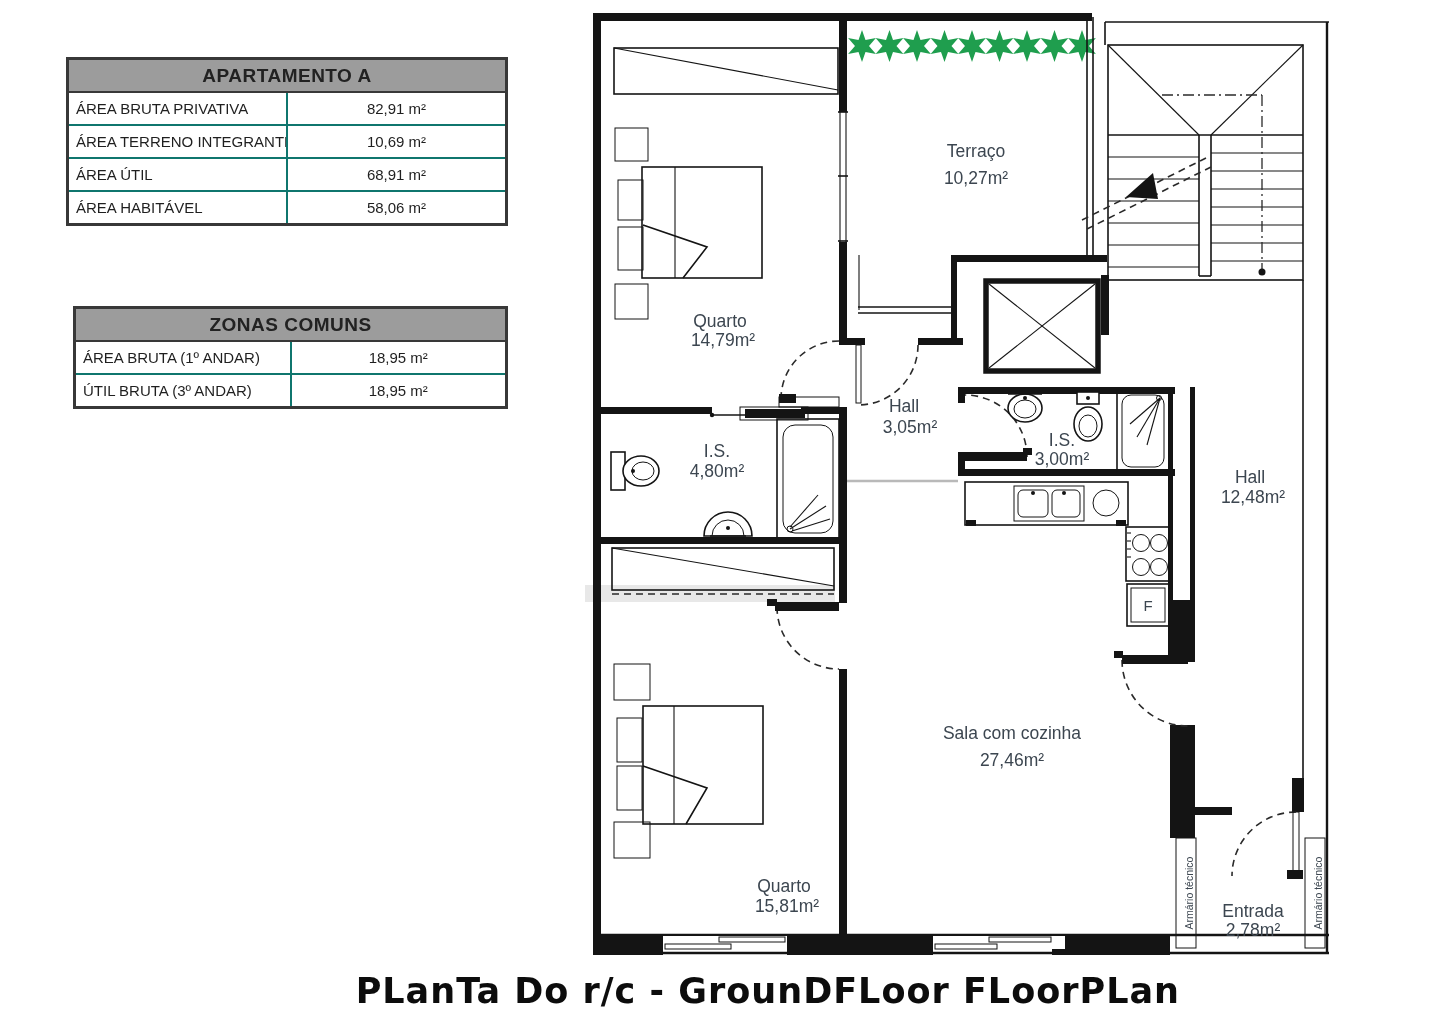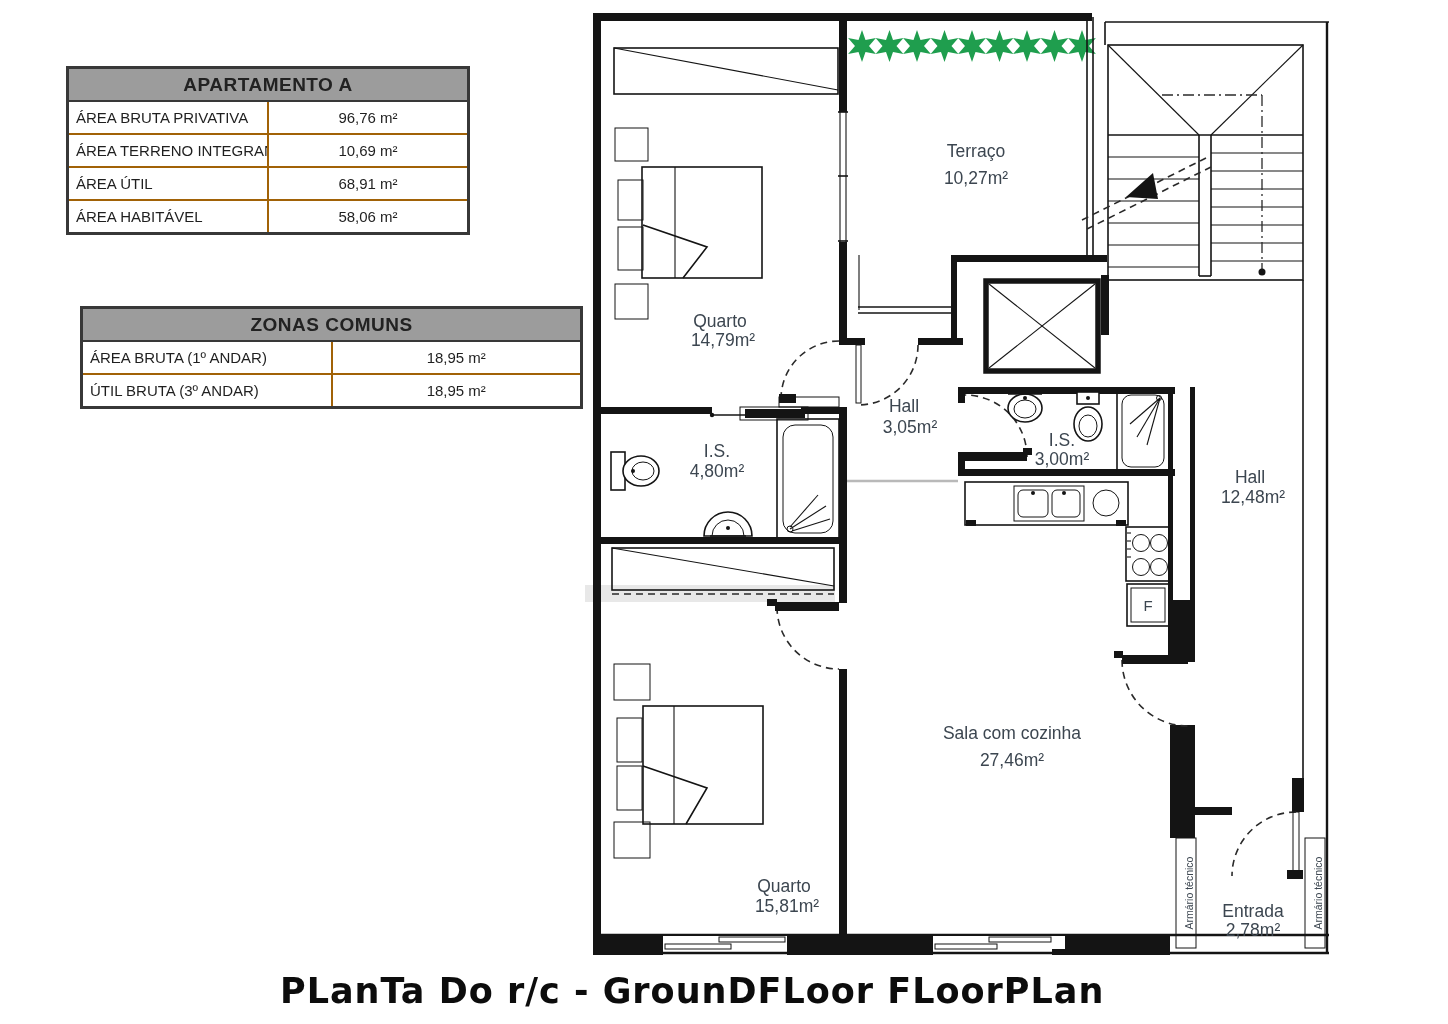--- a/index.html
+++ b/index.html
@@ -3,30 +3,30 @@
 <meta charset="utf-8">
 <style>
   html,body{margin:0;padding:0;background:#fff;}
   body{width:1448px;height:1024px;position:relative;overflow:hidden;
        font-family:"Liberation Sans",sans-serif;}
   
   .areas-table{position:absolute;border-collapse:collapse;background:#fff;
        border:3px solid #383838;table-layout:fixed;}
   .areas-table th{background:#9c9c9c;color:#222;font-size:19px;font-weight:bold;
        letter-spacing:.5px;height:29px;border:2px solid #383838;text-align:center;}
-  .areas-table td{border:2px solid #a16207;font-size:15px;color:#1f1f1f;
+  .areas-table td{border:2px solid #0f766e;font-size:15px;color:#1f1f1f;
        height:29px;white-space:nowrap;overflow:hidden;}
   .areas-table td.lbl{padding-left:7px;text-align:left;}
   .areas-table td.val{text-align:center;}
-  #apartamento-table{left:66px;top:66px;width:404px;}
+  #apartamento-table{left:66px;top:57px;width:442px;}
   #apartamento-table td.val{width:90px;}
-  #zonas-table{left:80px;top:306px;width:503px;}
+  #zonas-table{left:73px;top:306px;width:435px;}
   #zonas-table td.val{width:85px;}
   
-  #caption{position:absolute;left:280px;top:971px;width:890px;text-align:left;
+  #caption{position:absolute;left:290px;top:971px;width:890px;text-align:right;
        font-size:35px;font-weight:bold;color:#0c0c0c;letter-spacing:1px;
        font-family:"DejaVu Sans",sans-serif;}
   
   #plan{position:absolute;left:580px;top:0;width:868px;height:1024px;}
   .w{fill:#141414;stroke:none;}
   .ln{stroke:#141414;stroke-width:1.6;fill:none;}
   .ln2{stroke:#141414;stroke-width:2.4;fill:none;}
   .thin{stroke:#141414;stroke-width:1.1;fill:none;}
   .fix{stroke:#141414;stroke-width:1.6;fill:#fff;}
   .fixthin{stroke:#141414;stroke-width:1;fill:none;}
@@ -43,21 +43,21 @@
 </head>
 <body>
 
 <table class="areas-table" id="apartamento-table">
   <tbody>
       <tr>
     <th colspan="2">APARTAMENTO A</th>
   </tr>
   <tr>
     <td class="lbl">ÁREA BRUTA PRIVATIVA</td>
-    <td class="val">96,76 m²</td>
+    <td class="val">82,91 m²</td>
   </tr>
   <tr>
     <td class="lbl">ÁREA TERRENO INTEGRANTE DA FRAÇÃO</td>
     <td class="val">10,69 m²</td>
   </tr>
   <tr>
     <td class="lbl">ÁREA ÚTIL</td>
     <td class="val">68,91 m²</td>
   </tr>
   <tr>

